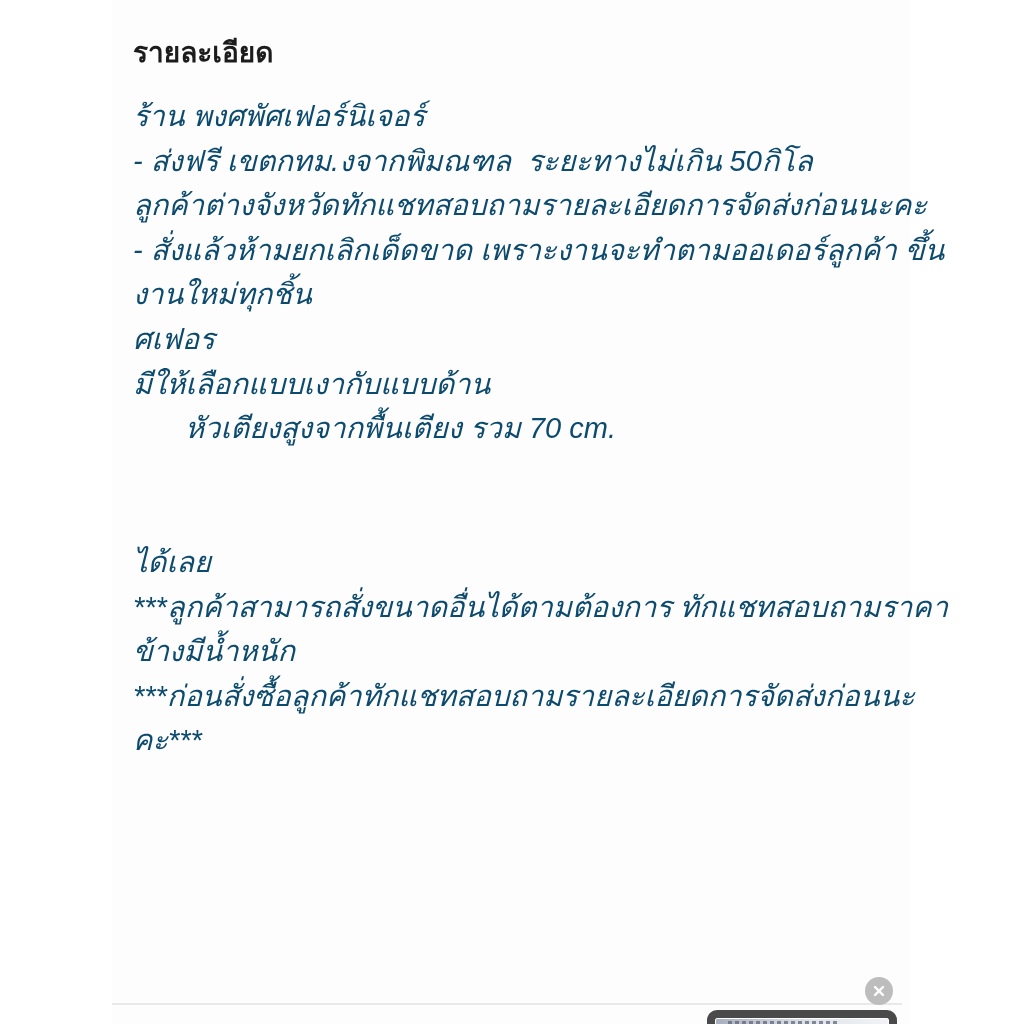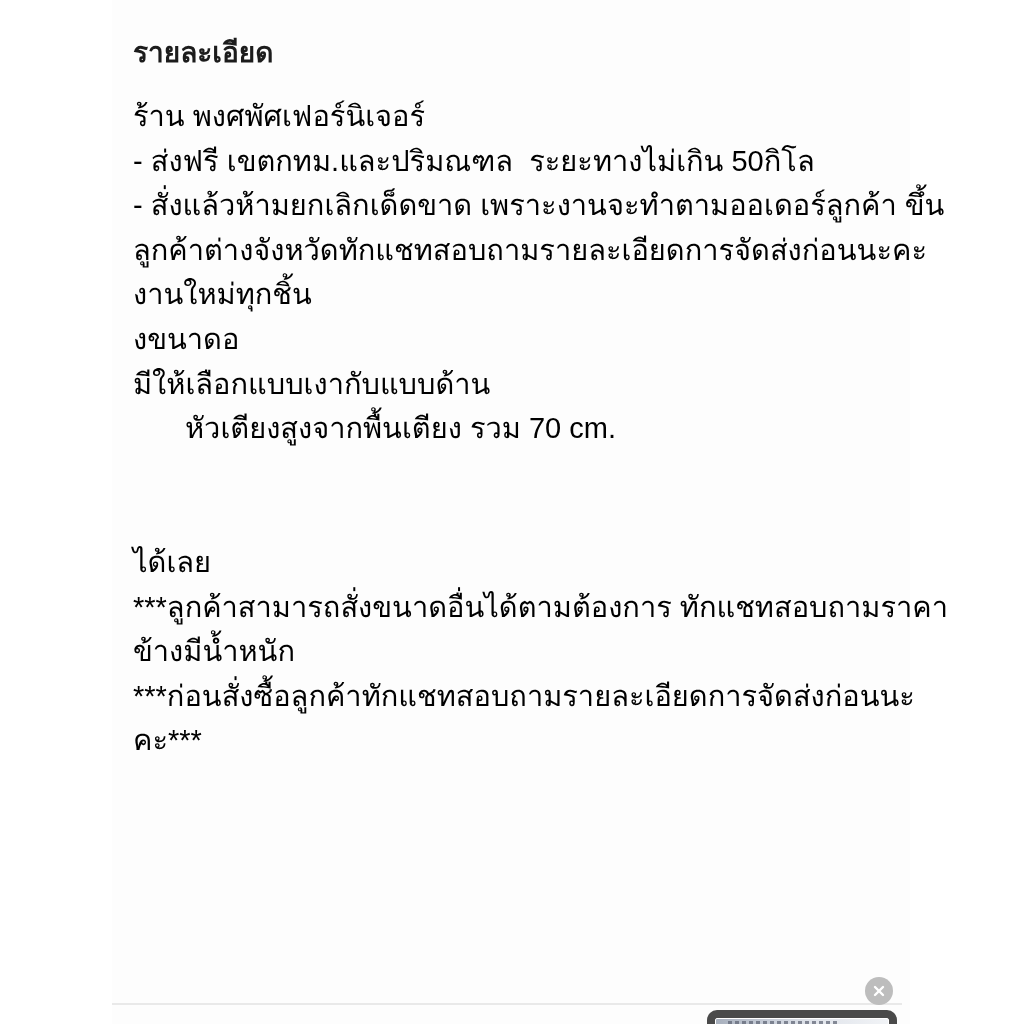--- a/index.html
+++ b/index.html
@@ -39,22 +39,23 @@
     position: absolute;
     left: 133px;
     top: 94px;
     width: 768px;
   }
   .line {
     display: block;
     height: 44.6px;
     font-size: 29px;
     line-height: 44.6px;
-    color: #000000;
+    color: #0c4a6e;
     white-space: pre;
+    font-style: italic;
   }
   .line.indent {
     padding-left: 52px;
   }
   .divider {
     position: absolute;
     left: 112px;
     top: 1003px;
     width: 790px;
     height: 2px;
@@ -110,25 +111,25 @@
 <body>
 
 <div class="screen">
 
   <div class="panel"></div>
 
   <h1 class="title">รายละเอียด</h1>
 
   <div class="desc">
     <span class="line">ร้าน พงศพัศเฟอร์นิเจอร์</span>
-    <span class="line">- ส่งฟรี เขตกทม.และปริมณฑล  ระยะทางไม่เกิน 50กิโล</span>
+    <span class="line">- ส่งฟรี เขตกทม.งจากพิมณฑล  ระยะทางไม่เกิน 50กิโล</span>
+    <span class="line">ลูกค้าต่างจังหวัดทักแชทสอบถามรายละเอียดการจัดส่งก่อนนะคะ</span>
     <span class="line">- สั่งแล้วห้ามยกเลิกเด็ดขาด เพราะงานจะทำตามออเดอร์ลูกค้า ขึ้น</span>
-    <span class="line">ลูกค้าต่างจังหวัดทักแชทสอบถามรายละเอียดการจัดส่งก่อนนะคะ</span>
     <span class="line">งานใหม่ทุกชิ้น</span>
-    <span class="line">งขนาดอ</span>
+    <span class="line">ศเฟอร</span>
     <span class="line">มีให้เลือกแบบเงากับแบบด้าน</span>
     <span class="line indent">หัวเตียงสูงจากพื้นเตียง รวม 70 cm.</span>
     <span class="line"></span>
     <span class="line"></span>
     <span class="line">ได้เลย</span>
     <span class="line">***ลูกค้าสามารถสั่งขนาดอื่นได้ตามต้องการ ทักแชทสอบถามราคา</span>
     <span class="line">ข้างมีน้ำหนัก</span>
     <span class="line">***ก่อนสั่งซื้อลูกค้าทักแชทสอบถามรายละเอียดการจัดส่งก่อนนะ</span>
     <span class="line">คะ***</span>
   </div>

